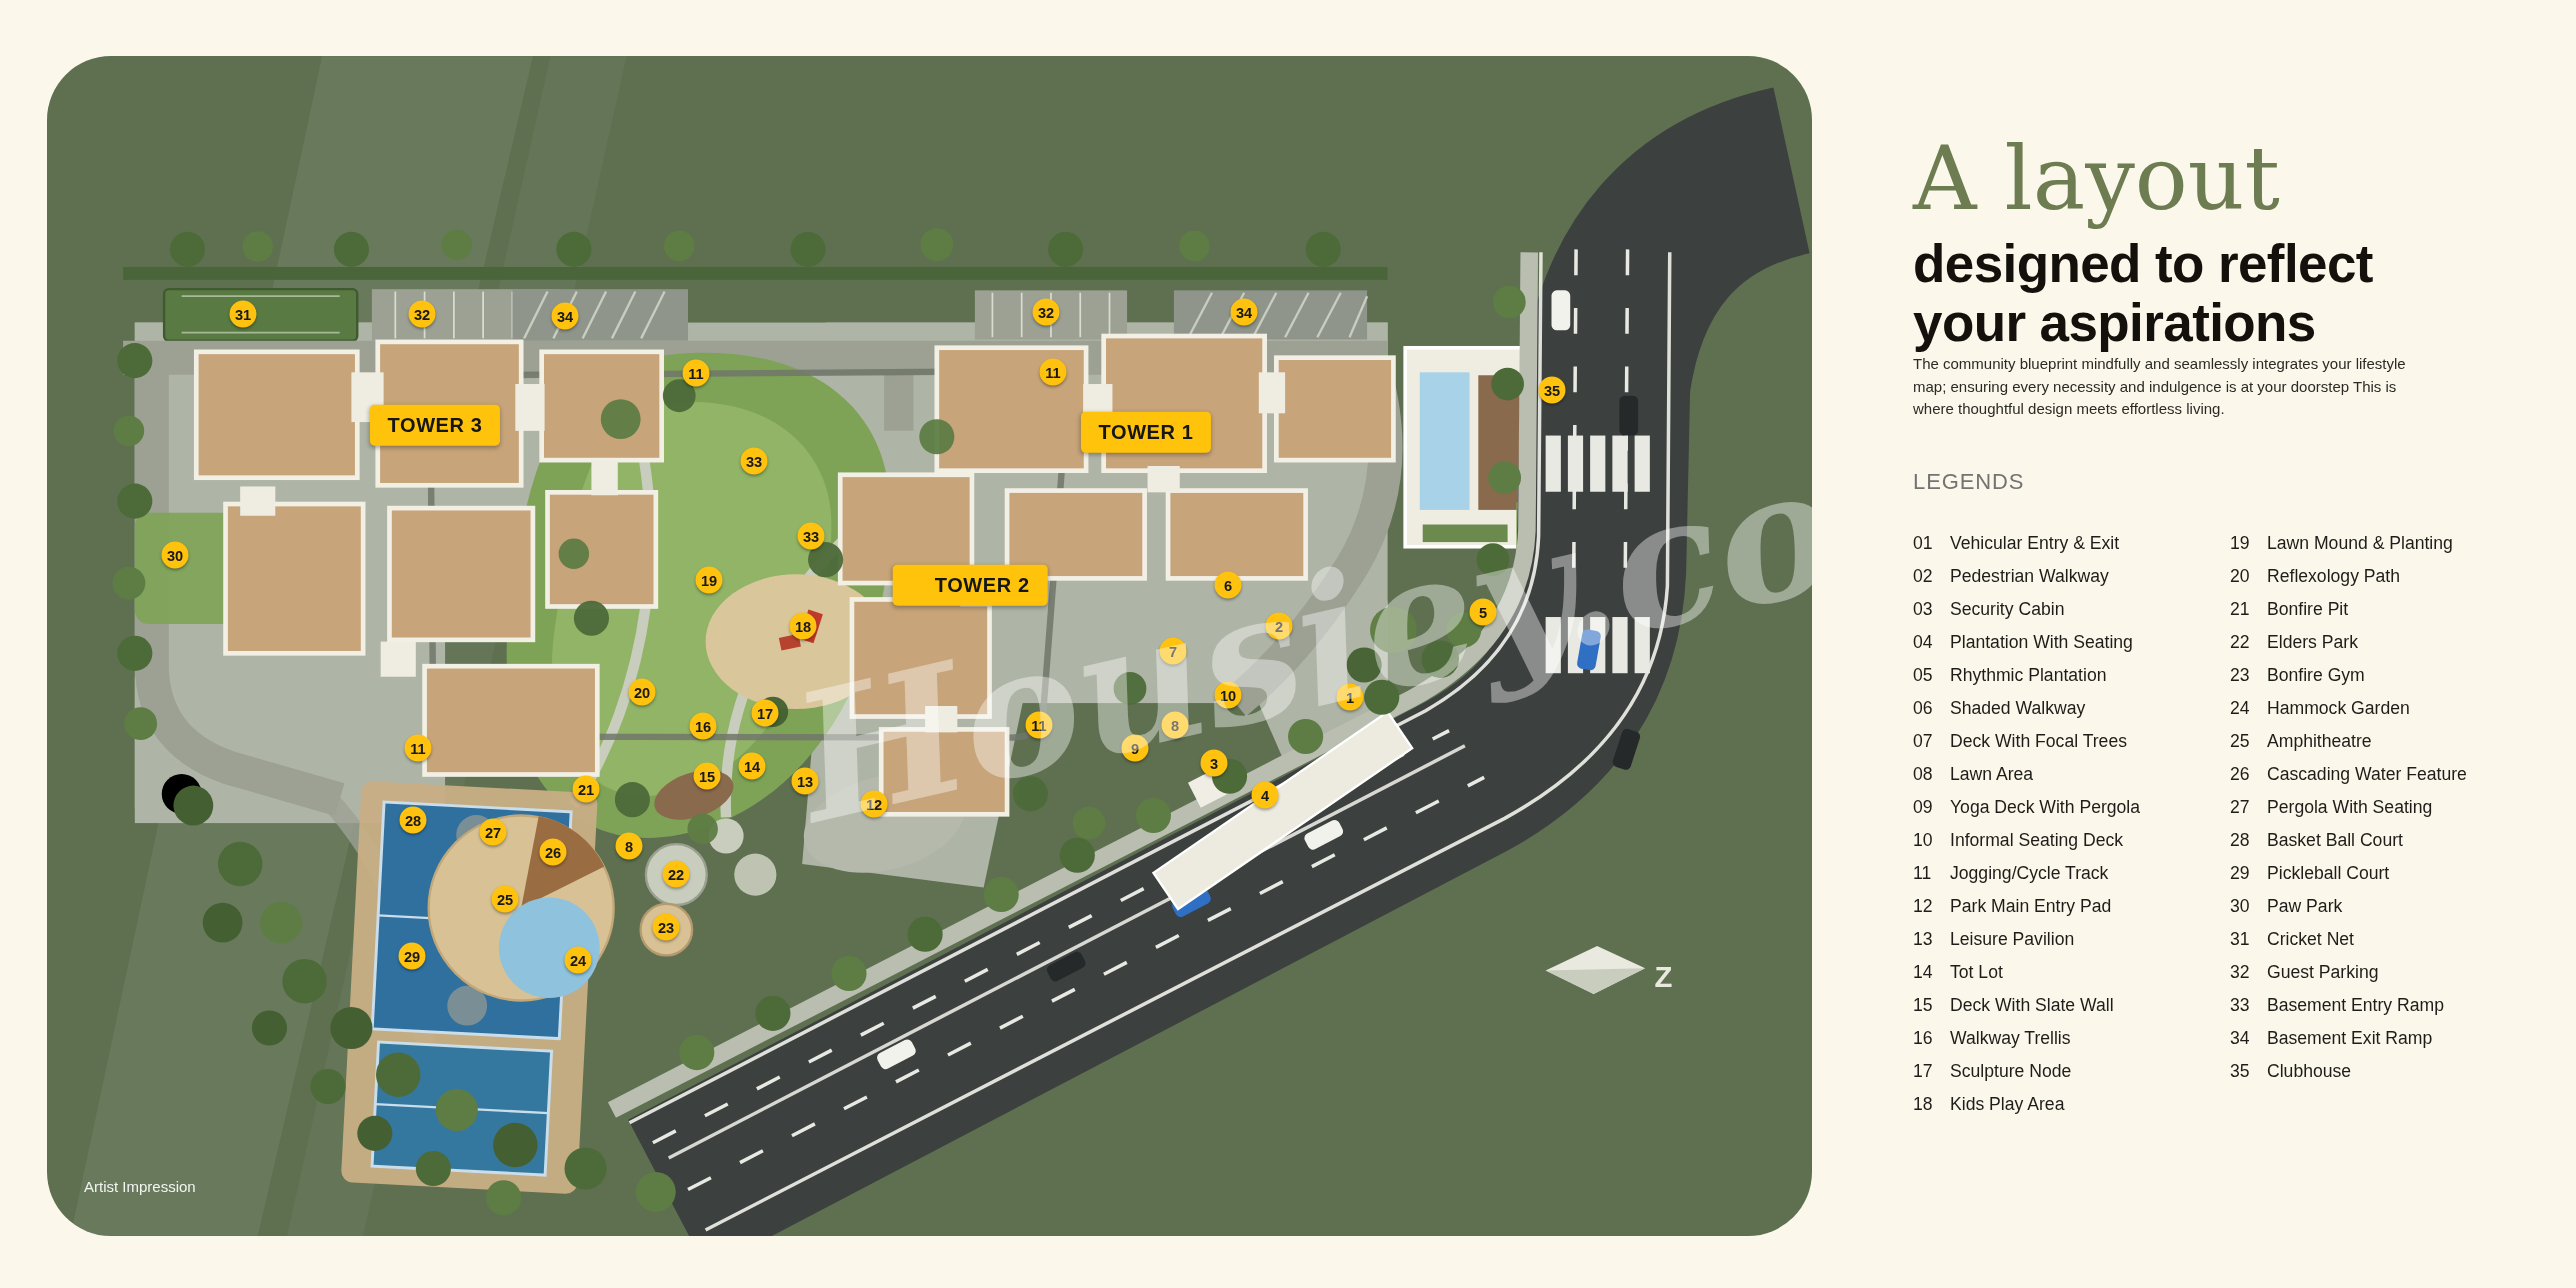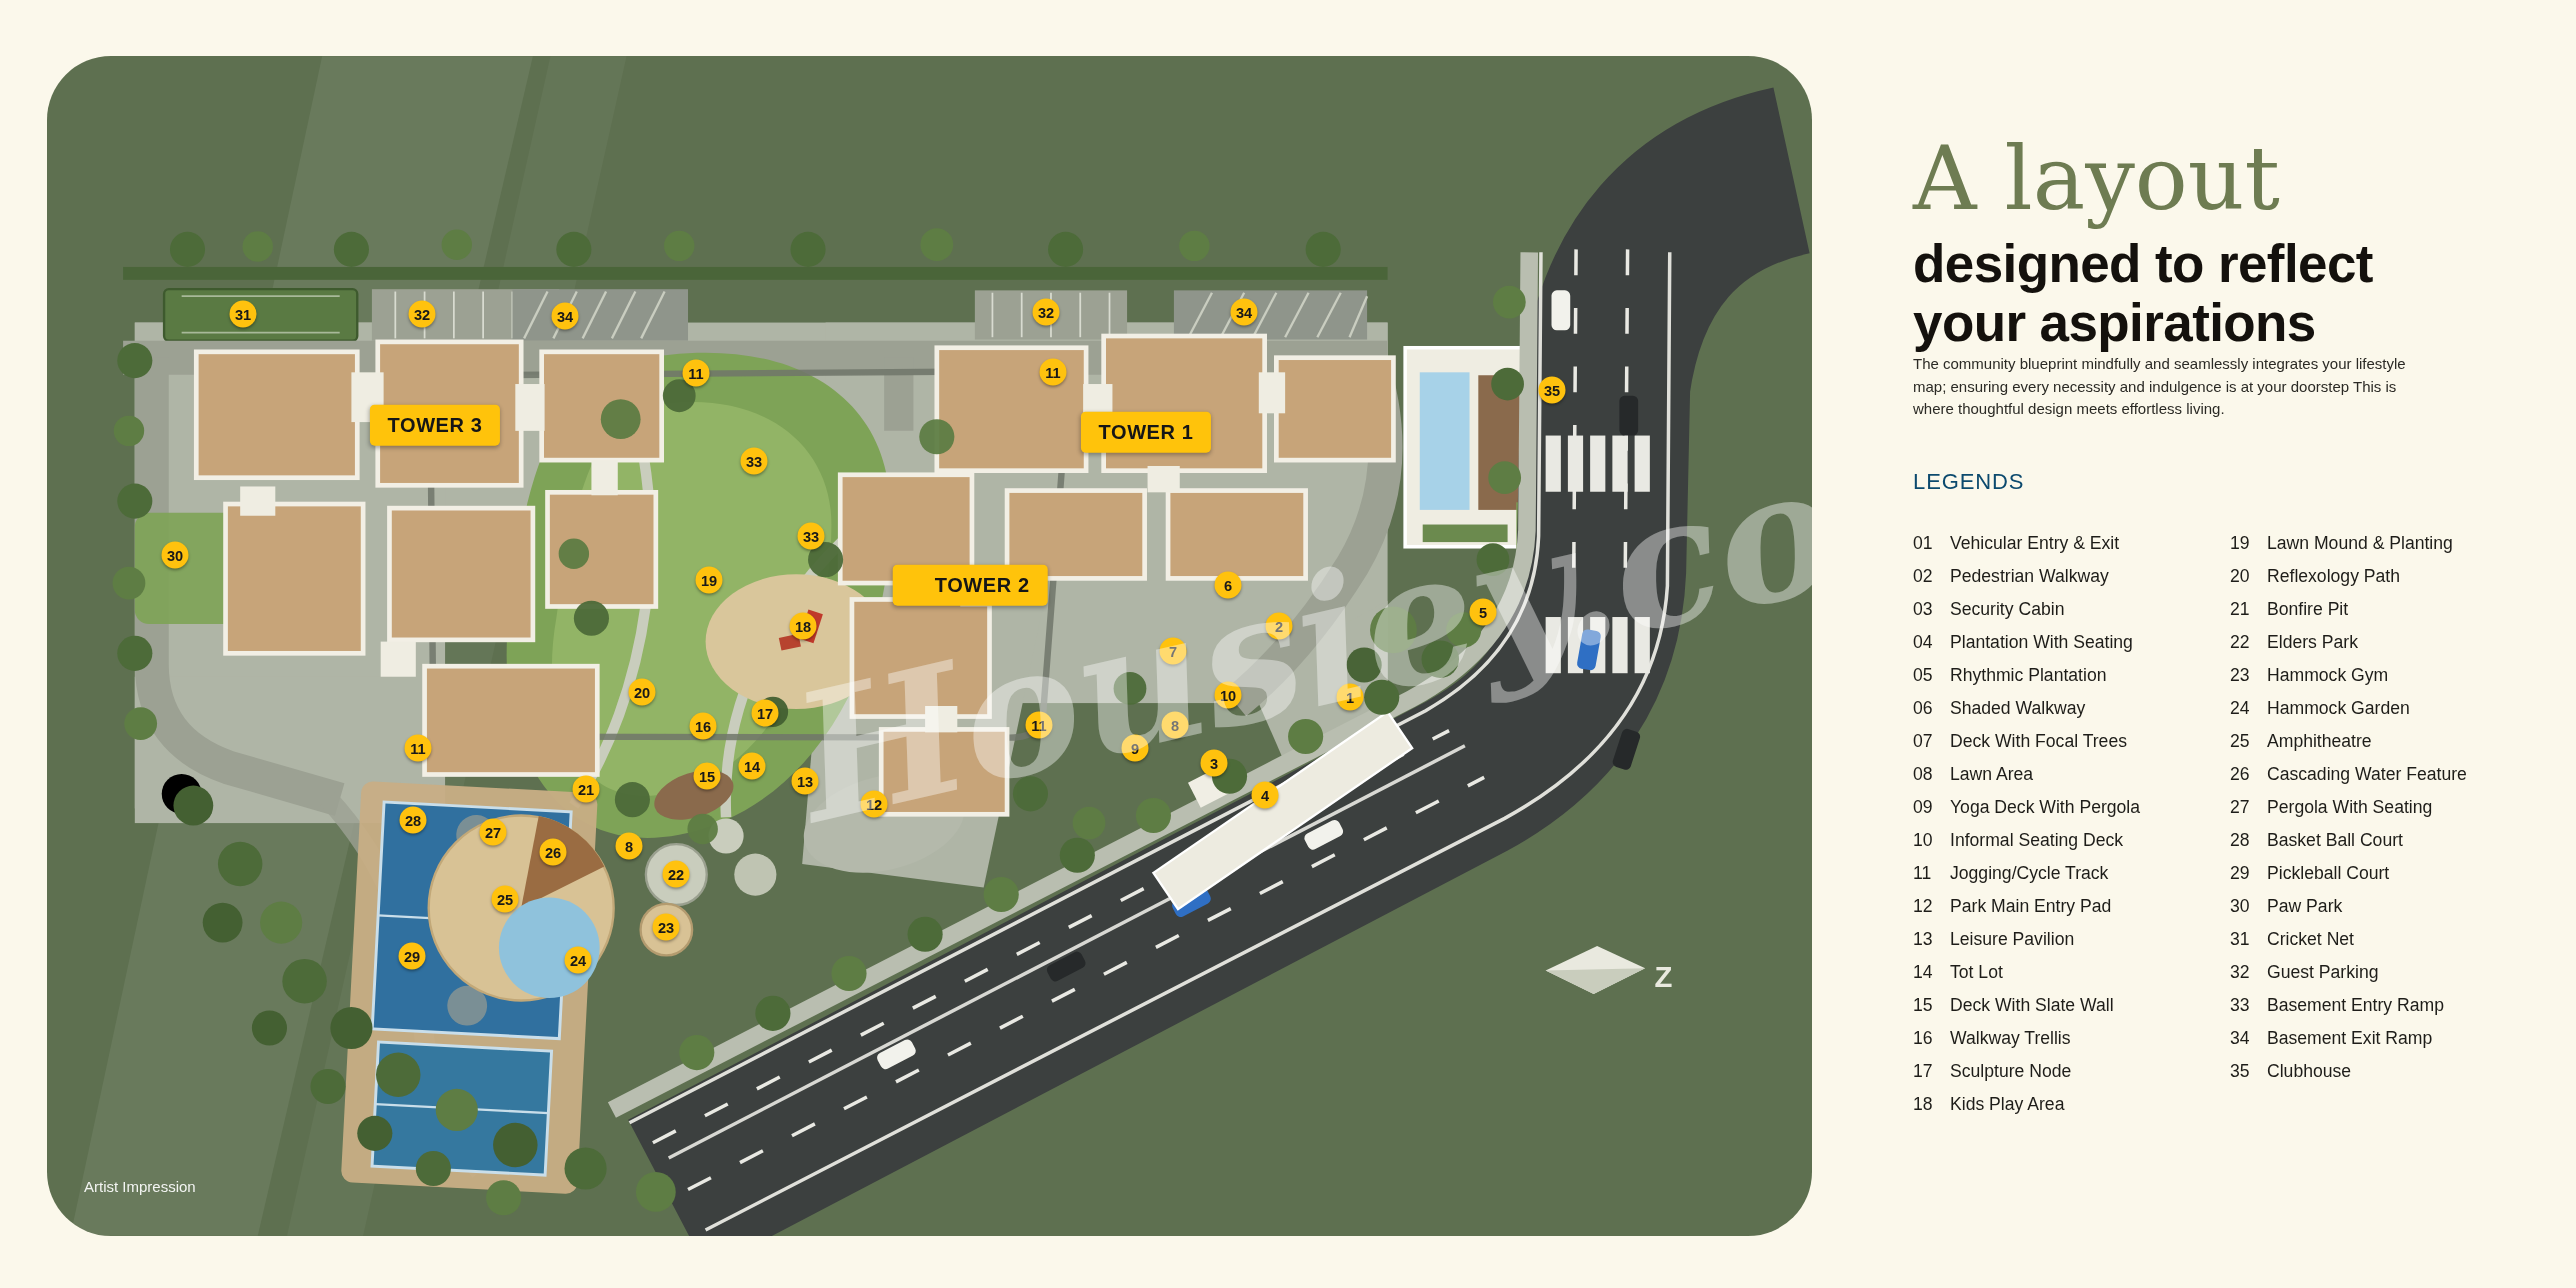--- a/index.html
+++ b/index.html
@@ -18,21 +18,21 @@
   .watermark{position:absolute;left:738px;top:463px;transform:rotate(-13deg);
           font-family:"DejaVu Serif",serif;font-style:italic;font-weight:bold;font-size:176px;
           color:rgba(255,255,255,0.40);white-space:nowrap;z-index:9;pointer-events:none;}
   .artist{position:absolute;left:37px;top:1122px;font-size:15px;color:rgba(255,255,255,.92);z-index:6;}
 
   
   .right{position:absolute;left:1913px;top:133px;width:632px;color:#16130F;}
   .script-heading{font-family:"DejaVu Serif",serif;font-size:88px;line-height:1.05;color:#6E7C52;}
   .bold-heading{font-size:53px;font-weight:bold;line-height:1.13;letter-spacing:-0.6px;color:#14110D;margin-top:8.2px;}
   .para{width:527px;font-size:15px;line-height:1.5;color:#2B2A25;}
-  .legends-title{margin-top:48px;font-size:22px;letter-spacing:0.9px;color:#0c4a6e;}
+  .legends-title{margin-top:48px;font-size:22px;letter-spacing:0.9px;color:#737373;}
   .legend-cols{display:flex;margin-top:38px;}
   .legend-col1{width:317px;flex:none;}
   .legend-col2{flex:none;}
   .legend-row{display:flex;align-items:baseline;height:33px;font-size:17.6px;color:#1E1D19;}
   .legend-num{width:37px;flex:none;}
 </style>
 </head>
 <body>
 
 <div class="page">
@@ -462,21 +462,21 @@
           <div class="legend-row">
             <span class="legend-num">21</span>
             <span class="legend-label">Bonfire Pit</span>
           </div>
           <div class="legend-row">
             <span class="legend-num">22</span>
             <span class="legend-label">Elders Park</span>
           </div>
           <div class="legend-row">
             <span class="legend-num">23</span>
-            <span class="legend-label">Hammock Gym</span>
+            <span class="legend-label">Bonfire Gym</span>
           </div>
           <div class="legend-row">
             <span class="legend-num">24</span>
             <span class="legend-label">Hammock Garden</span>
           </div>
           <div class="legend-row">
             <span class="legend-num">25</span>
             <span class="legend-label">Amphitheatre</span>
           </div>
           <div class="legend-row">

